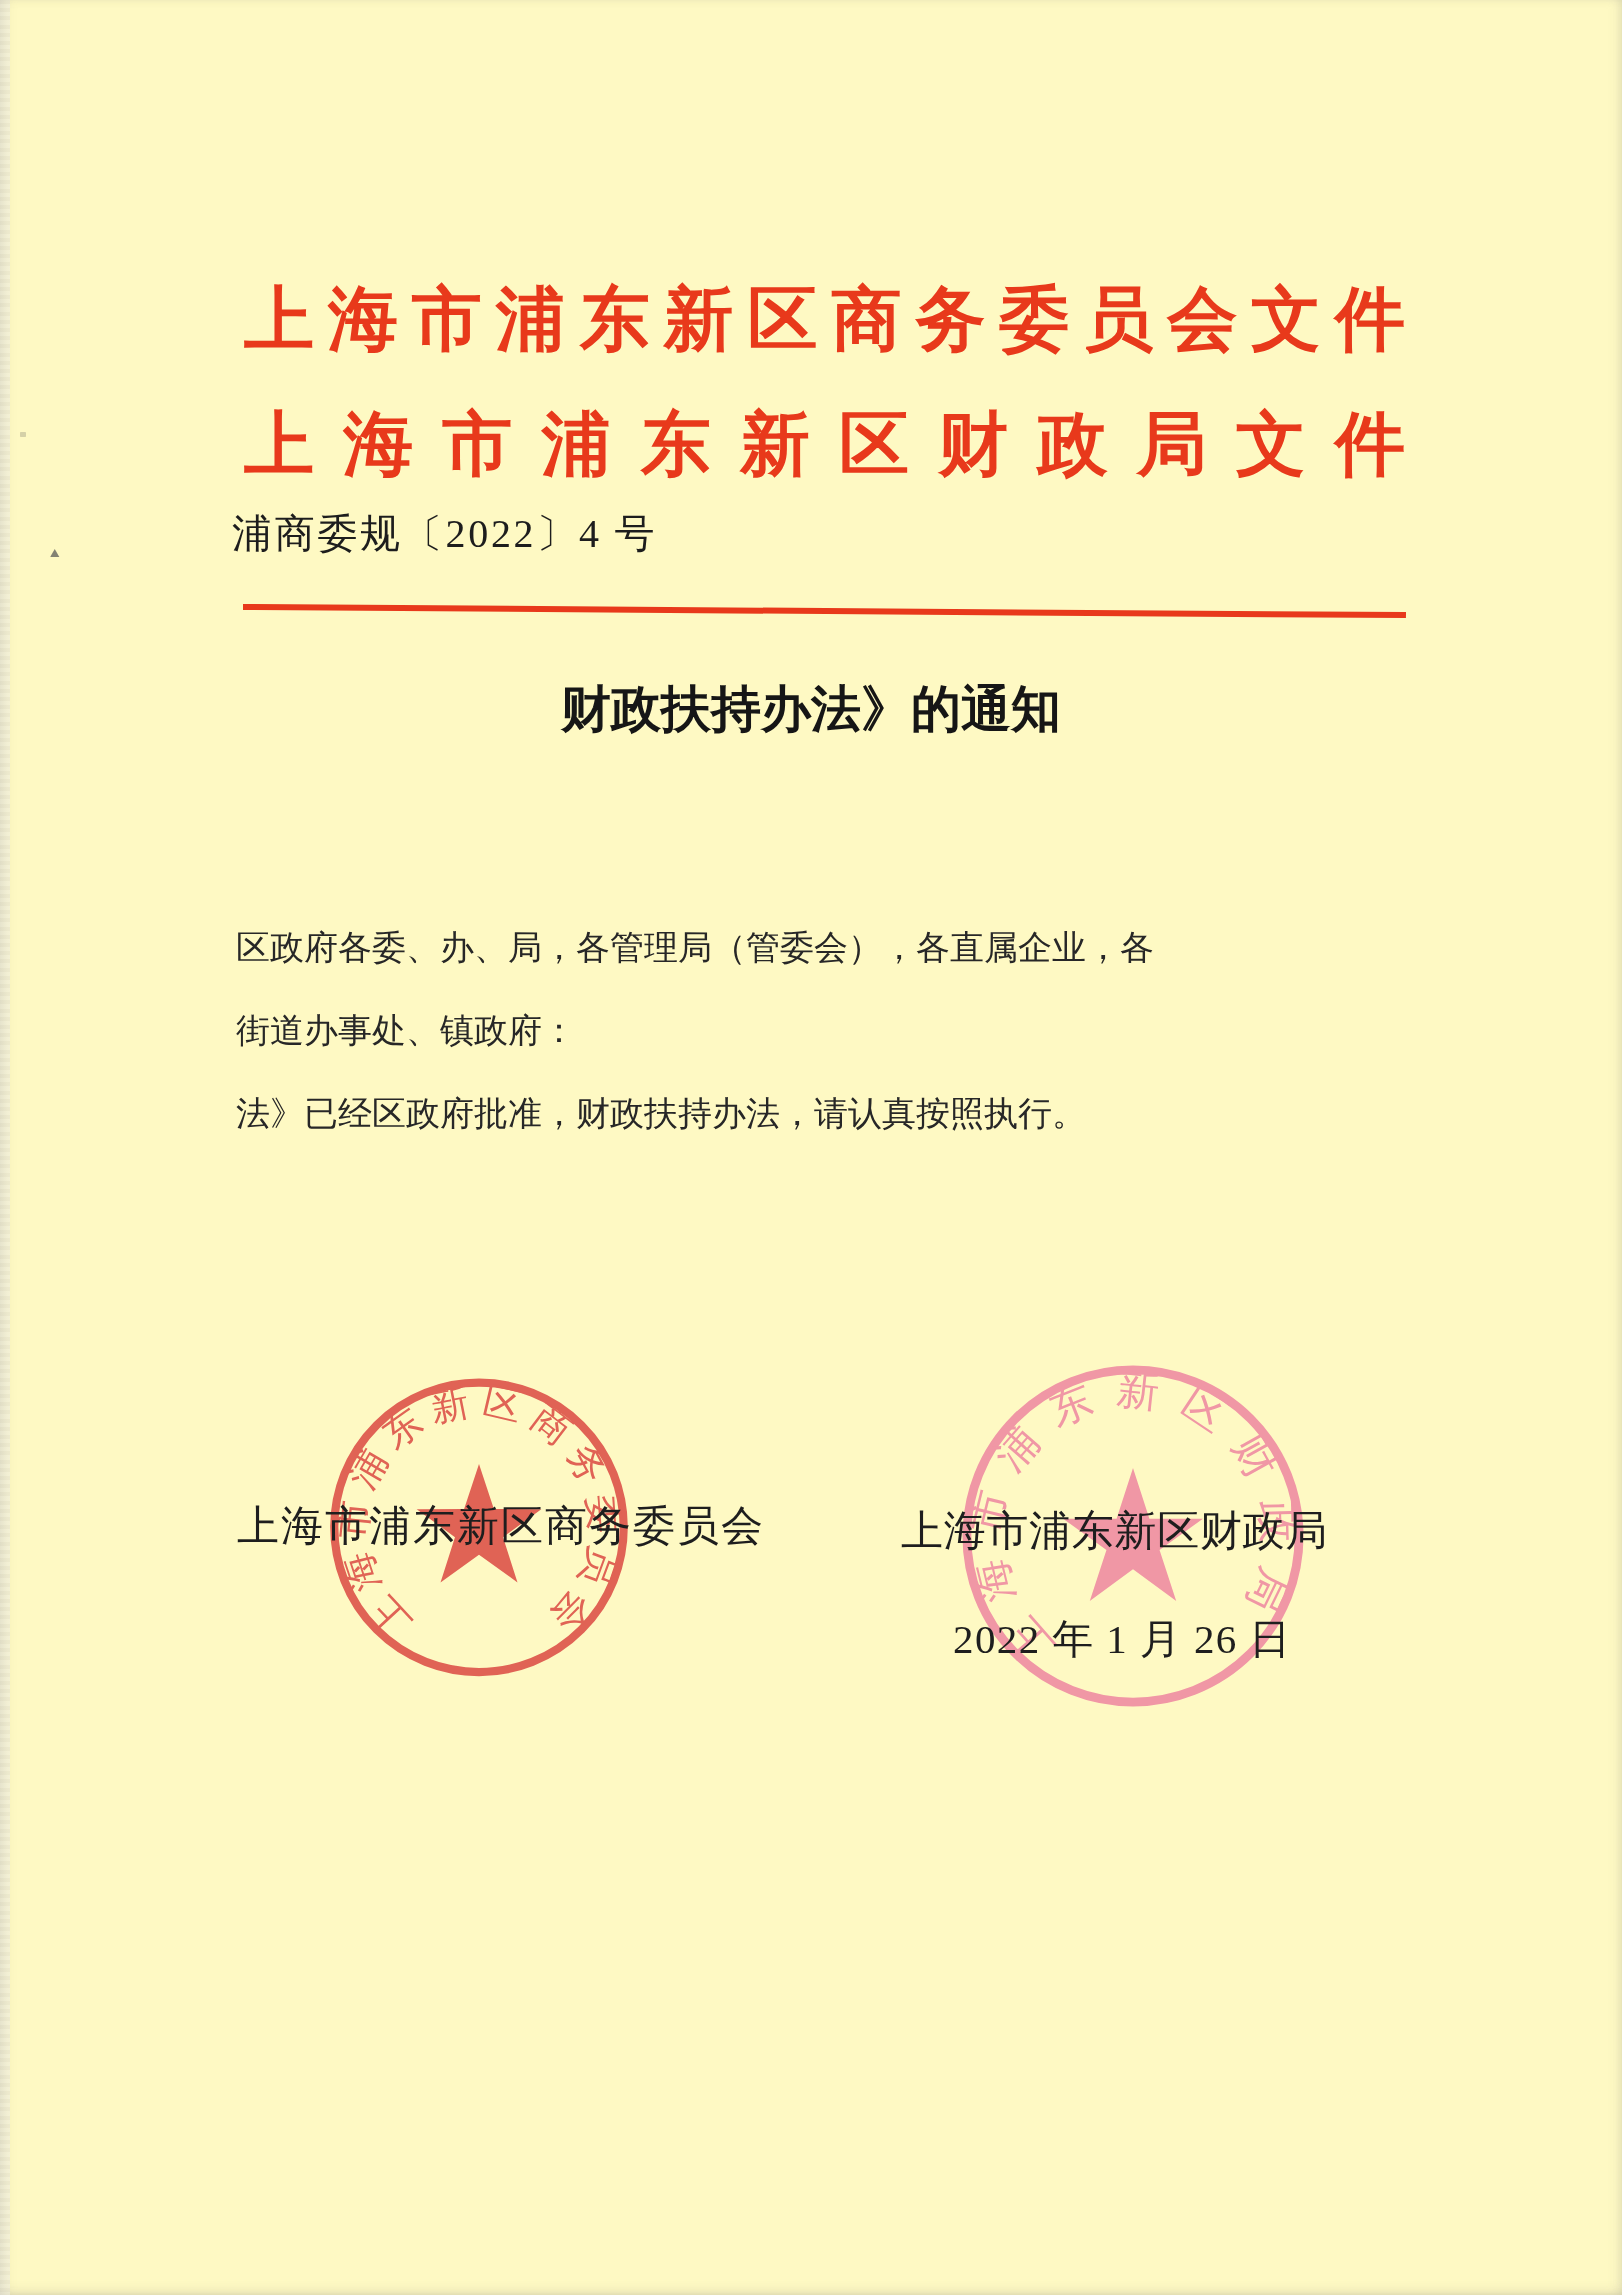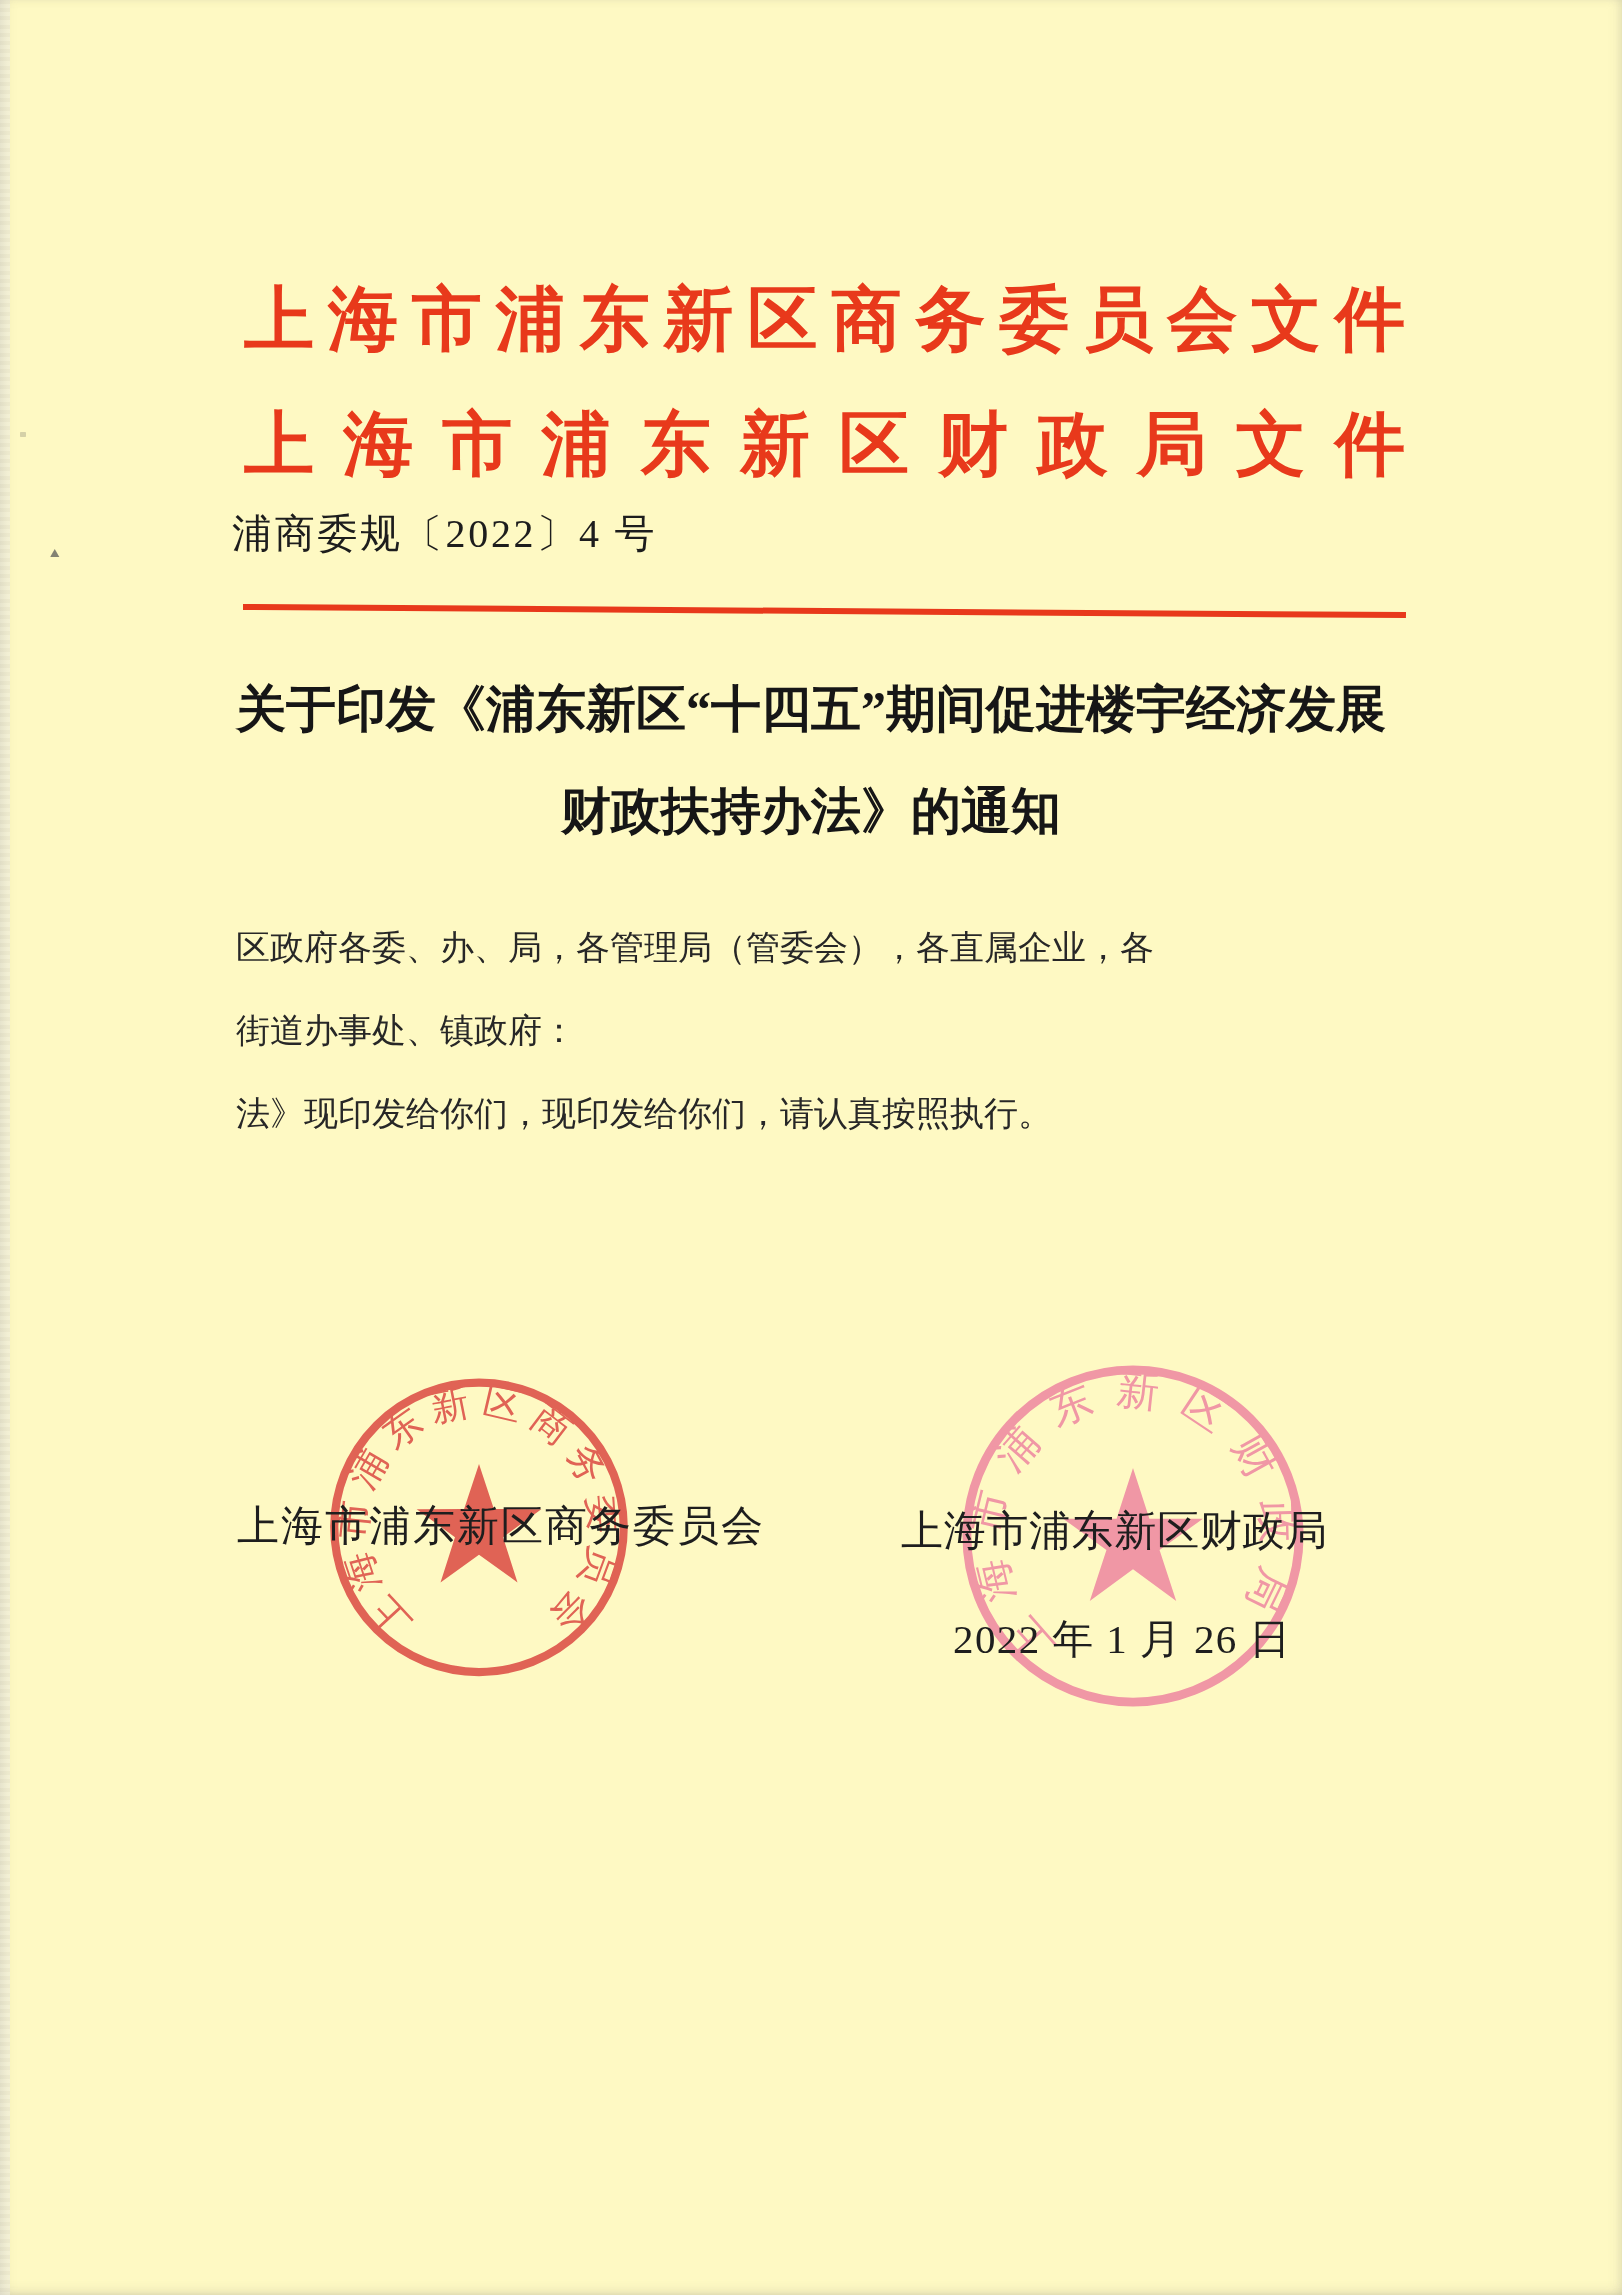--- a/index.html
+++ b/index.html
@@ -120,28 +120,27 @@
   <div class="speck s2"></div>
 
   <div class="header-line l1">上海市浦东新区商务委员会文件</div>
   <div class="header-line l2">上海市浦东新区财政局文件</div>
 
   <div class="doc-number">浦商委规〔2022〕4 号</div>
 
   <div class="red-rule"></div>
 
   <div class="doc-title">
-    <div>关于印发《浦东新区“十四五”期间促进楼宇经济发展</div>
     <div>财政扶持办法》的通知</div>
   </div>
 
   <div class="body-text">
     <div class="line">区政府各委、办、局，各管理局（管委会），各直属企业，各</div>
     <div class="line">街道办事处、镇政府：</div>
-    <div class="line">法》现印发给你们，现印发给你们，请认真按照执行。</div>
+    <div class="line">法》已经区政府批准，财政扶持办法，请认真按照执行。</div>
   </div>
 
   <div class="seal left-seal">
     <svg viewBox="0 0 460 460">
       <circle cx="230" cy="232" r="212" fill="none" stroke="#dc4f46" stroke-width="12"></circle>
       <path id="arcL" d="M 135.3 367.1 A 165 165 0 1 1 324.7 367.1" fill="none"></path>
       <text font-size="56" fill="#dc4f46" letter-spacing="14" font-family="Liberation Serif, DejaVu Serif, serif">
         <textPath href="#arcL" startOffset="0">上海市浦东新区商务委员会</textPath>
       </text>
       <polygon fill="#dc4f46" points="230,139 251.8,205.1 321.3,205.3 265.2,246.4 286.4,312.7 230,272 173.6,312.7 194.8,246.4 138.7,205.3 208.2,205.1"></polygon>

